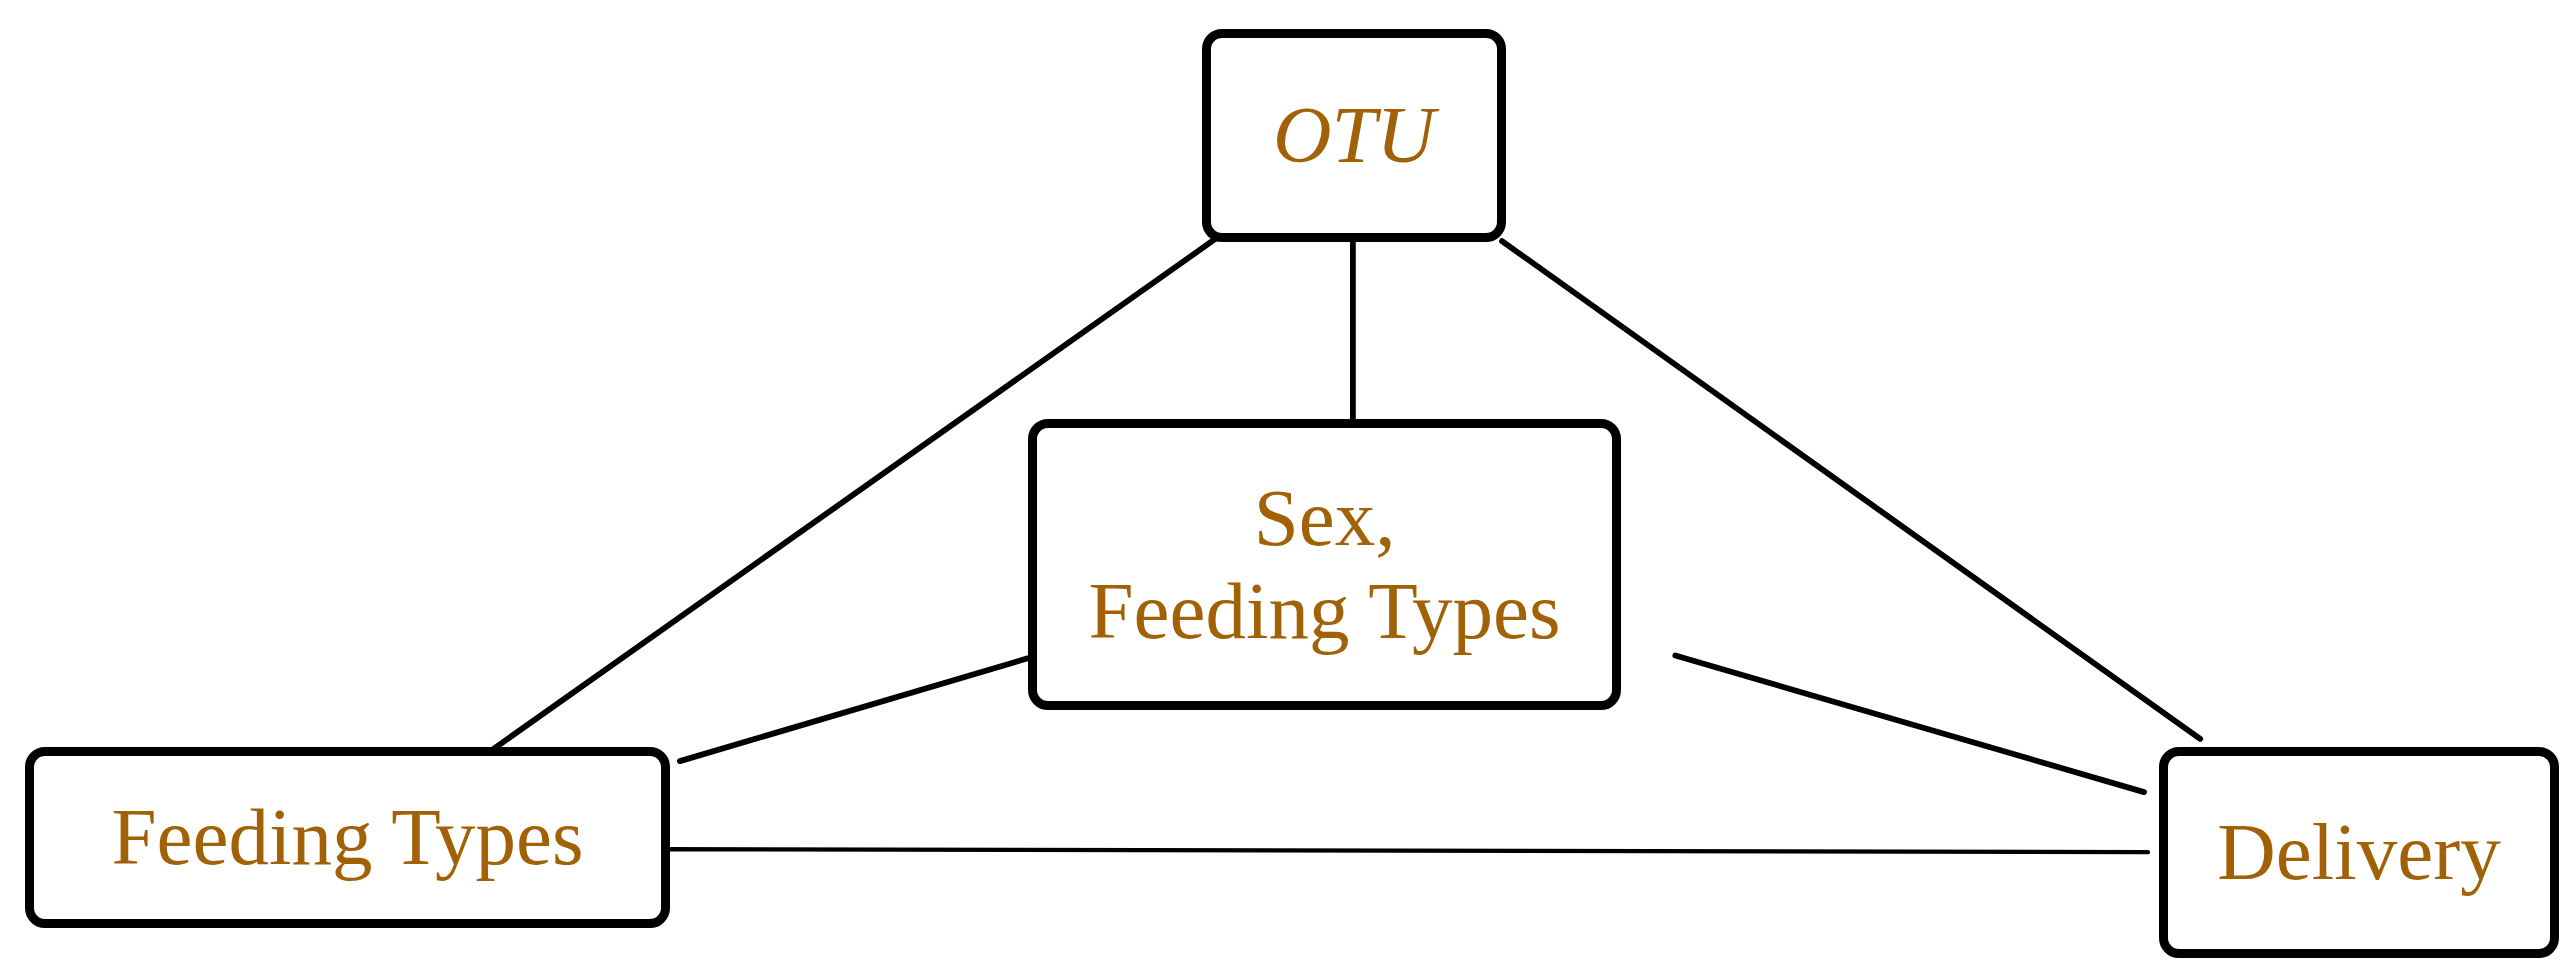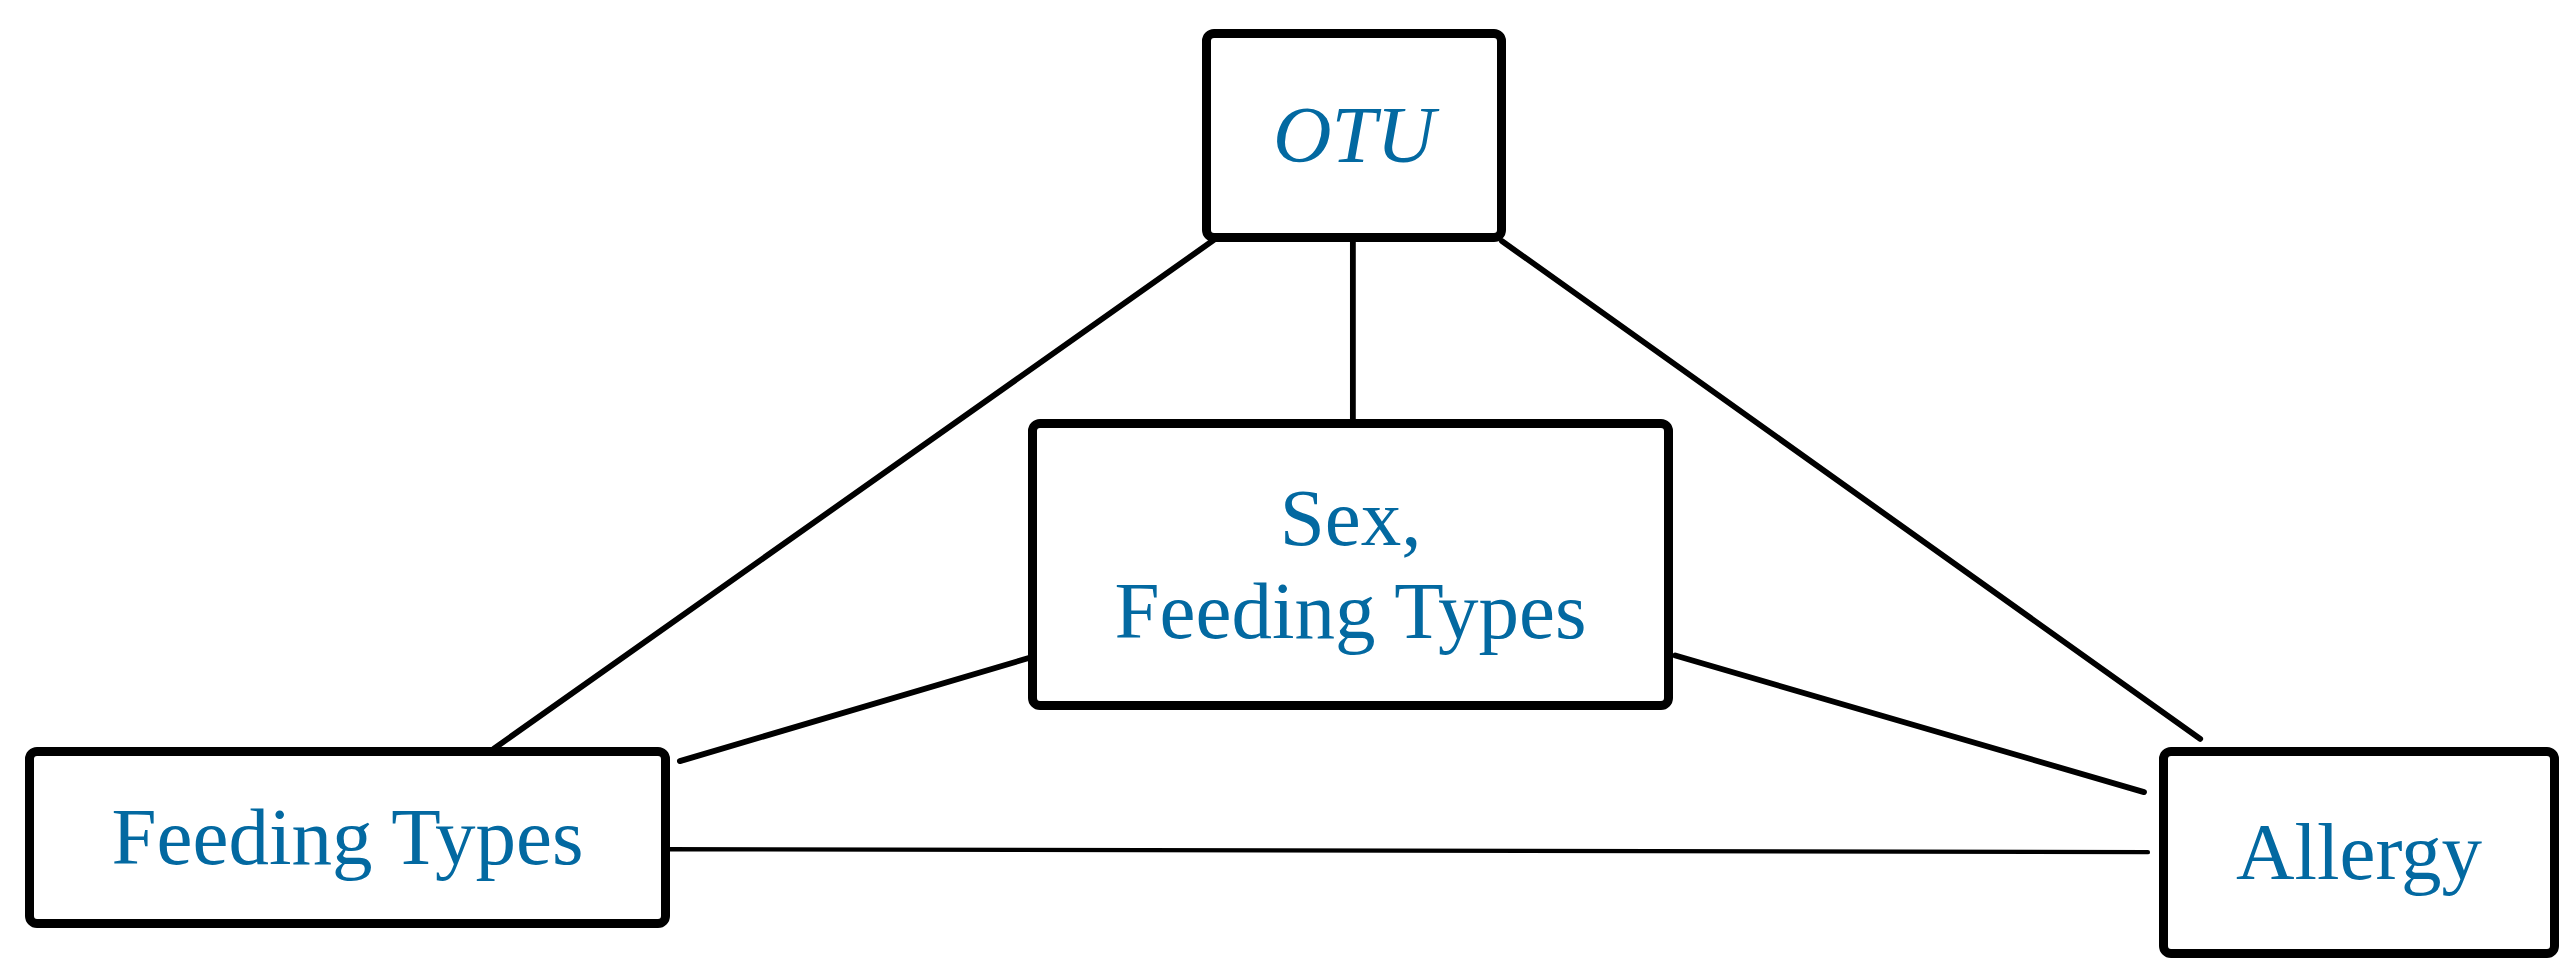--- a/index.html
+++ b/index.html
@@ -20,39 +20,39 @@
     left: 0;
     top: 0;
     width: 2576px;
     height: 979px;
   }
   .node {
     position: absolute;
     box-sizing: border-box;
     background: #ffffff;
     border: 9.7px solid #000000;
-    border-radius: 12px;
+    border-radius: 20px;
     display: flex;
     flex-direction: column;
     align-items: center;
     justify-content: center;
     text-align: center;
     font-size: 81px;
     line-height: 1.14;
-    color: #0369a1;
+    color: #a16207;
     white-space: nowrap;
   }
   .node-otu {
     left: 1202px; top: 29px;
     width: 304px; height: 213px;
     font-style: italic;
   }
   .node-sex-delivery {
     left: 1028px; top: 419px;
-    width: 645px; height: 291px;
+    width: 593px; height: 291px;
   }
   .node-feeding {
     left: 25px; top: 747px;
     width: 645px; height: 181px;
   }
   .node-allergy {
     left: 2159px; top: 747px;
     width: 400px; height: 211px;
   }
 </style>
@@ -77,17 +77,17 @@
   <div class="node node-sex-delivery">
     <div>Sex,</div>
     <div>Feeding Types</div>
   </div>
 
   <div class="node node-feeding">
     <div>Feeding Types</div>
   </div>
 
   <div class="node node-allergy">
-    <div>Allergy</div>
+    <div>Delivery</div>
   </div>
 
 </div>
 
 
 </body></html>

